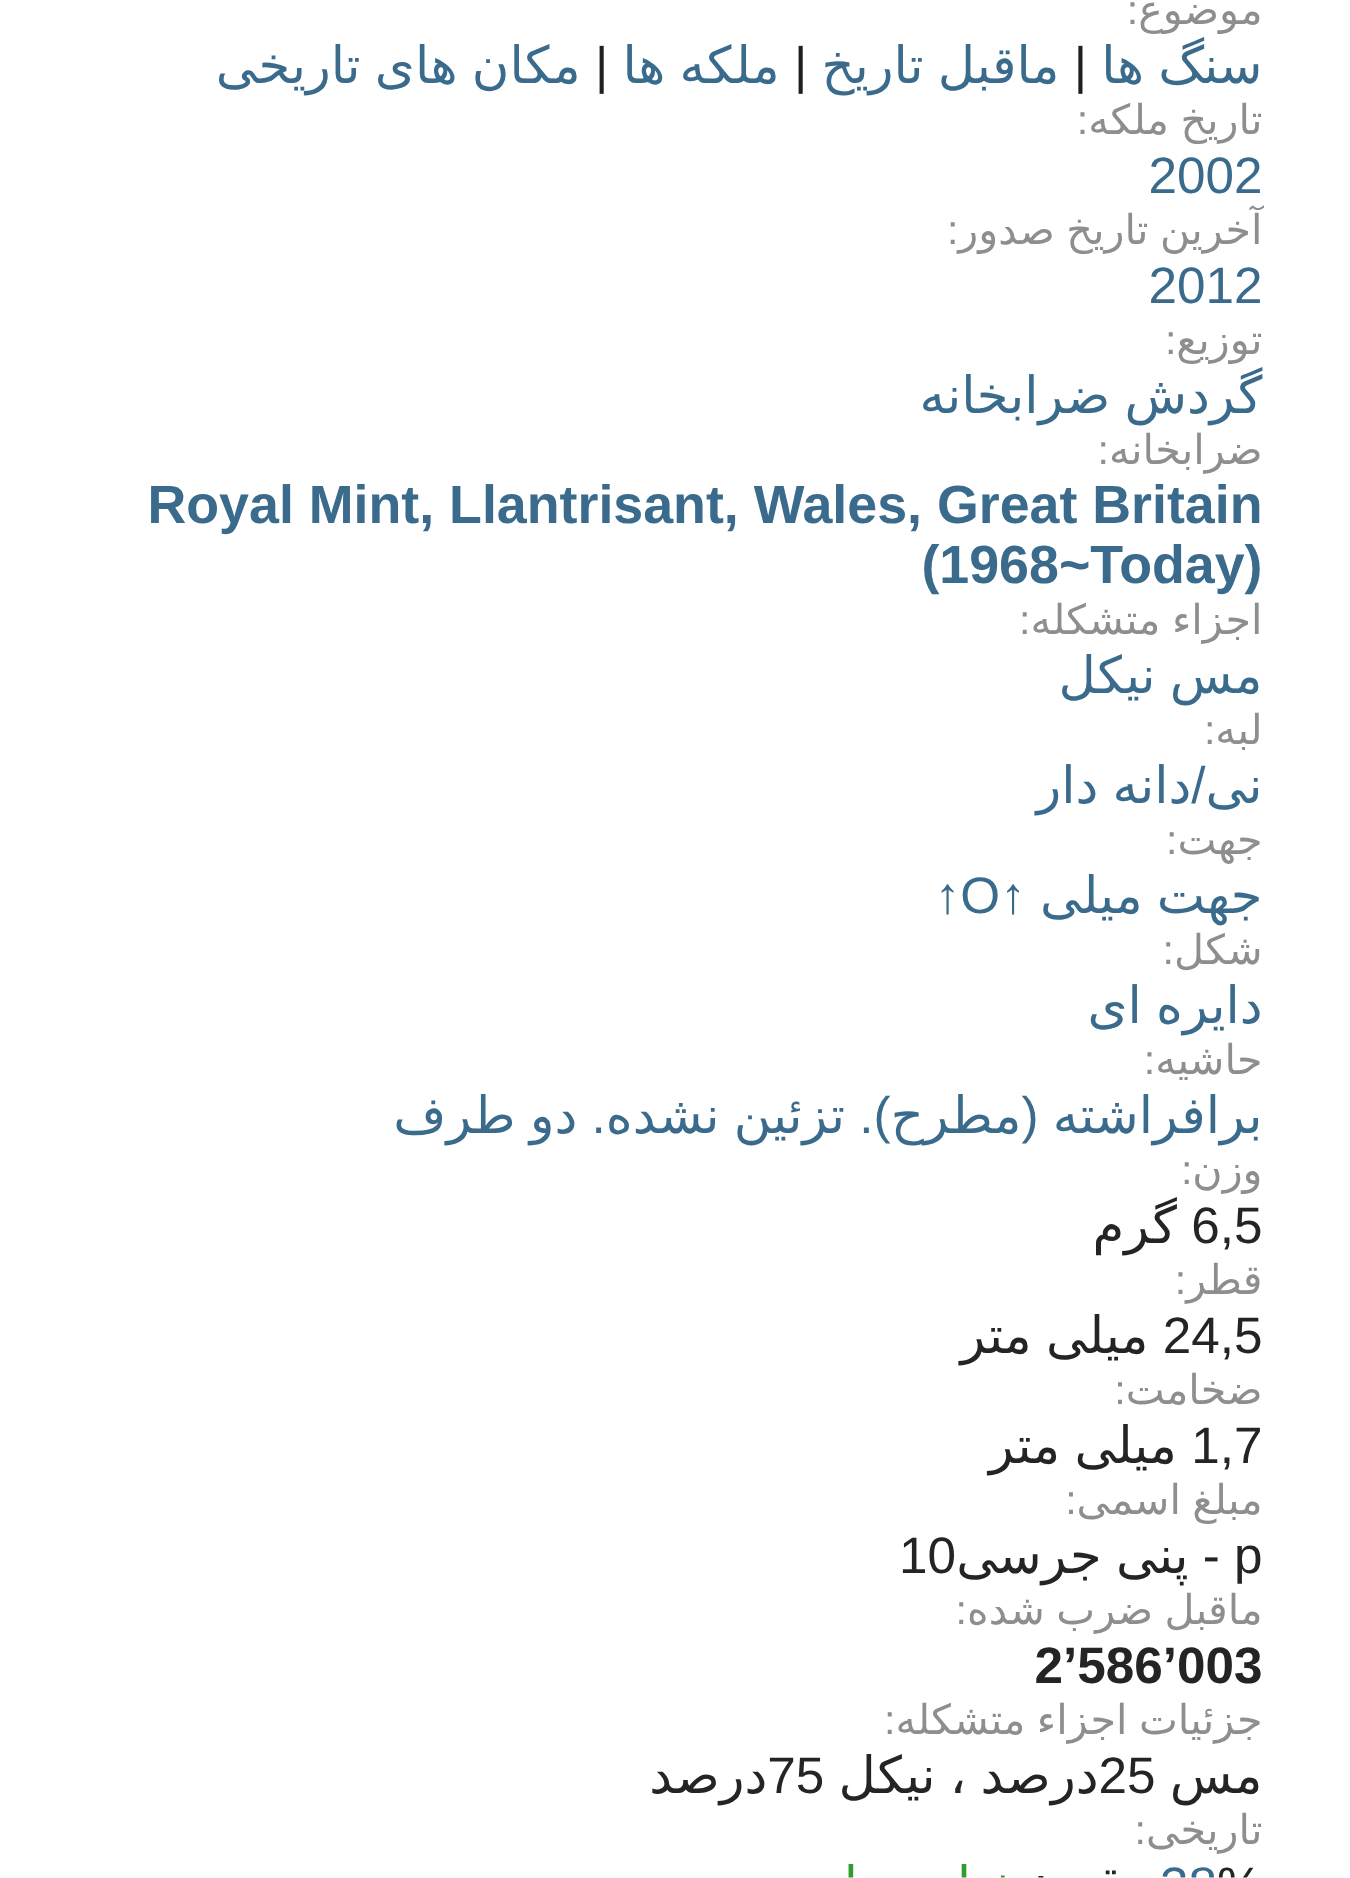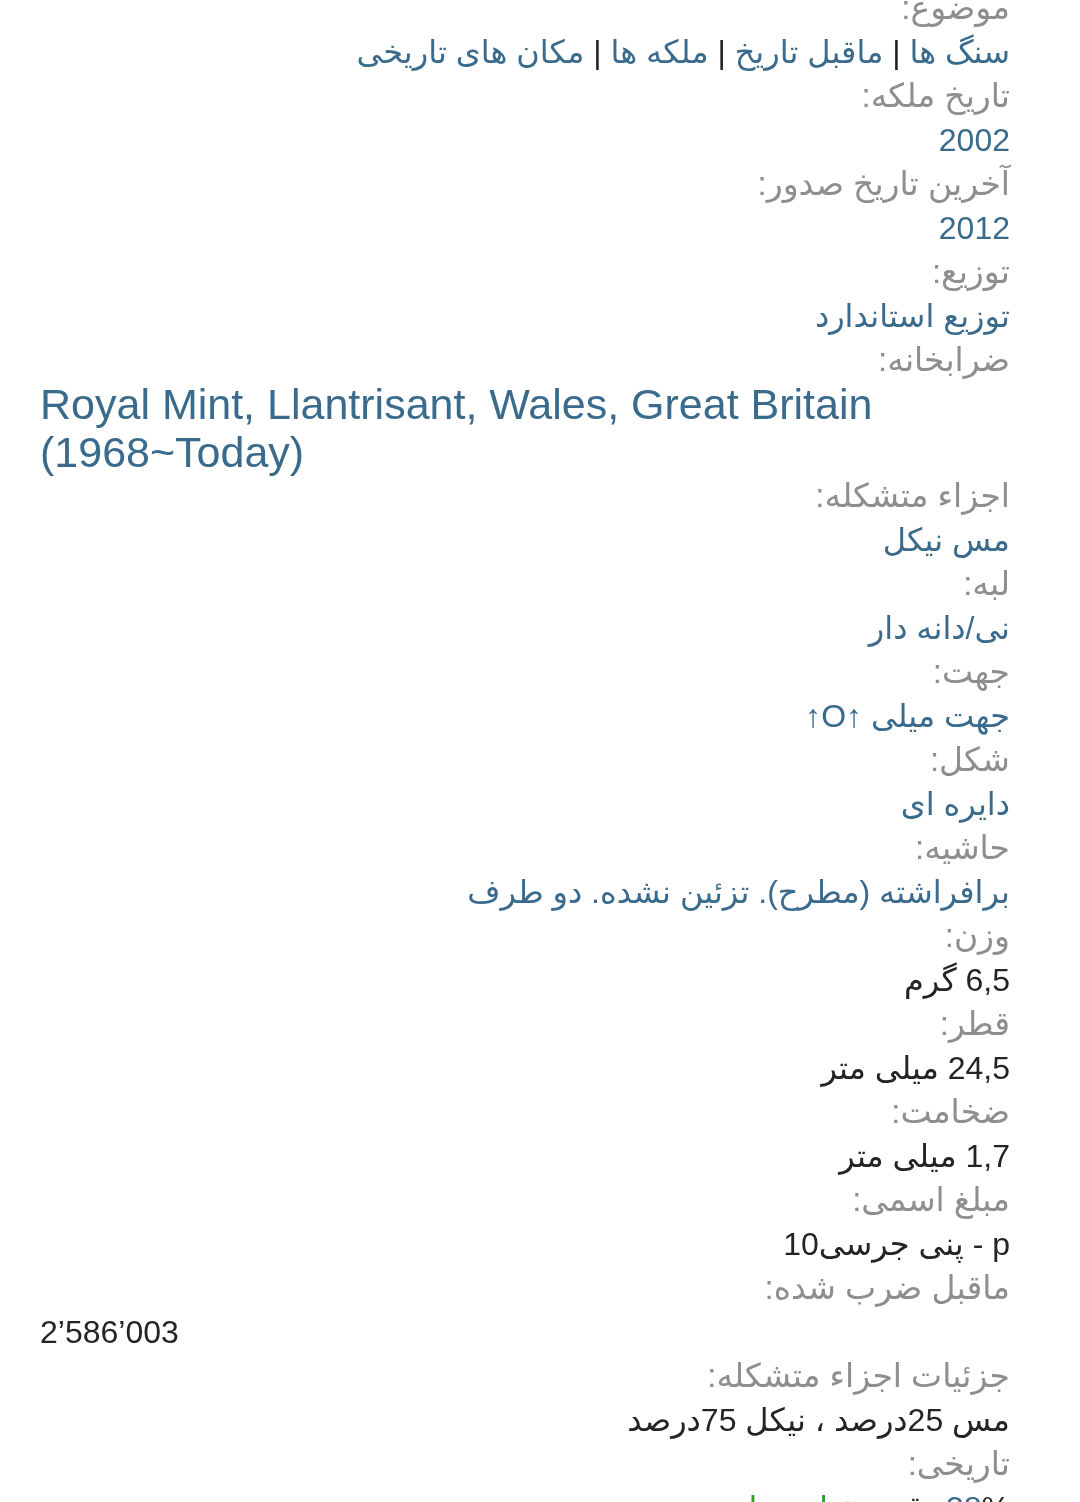--- a/index.html
+++ b/index.html
@@ -16,27 +16,27 @@
     padding: 0 70px 0 40px;
     margin-top: -12px;
   }
   .label {
     font-size: 33px;
     line-height: 40px;
     color: #8e8e8e;
     display: block;
   }
   .value {
-    font-size: 32px;
+    font-size: 41px;
     line-height: 48px;
     color: #242424;
     display: block;
   }
   .value.link { color: #3a6b8c; }
-  .value.ltr { direction: ltr; text-align: left; }
+  .value.ltr { direction: ltr; text-align: right; font-weight: bold; }
   .value.mint { font-size: 43px; }
   .sep { color: #1f1f1f; }
   .blue { color: #3a6b8c; }
   .green { color: #2f9e2f; }
   a, span { text-decoration: none; }
 </style>
 </head>
 <body>
 
 <div class="content">
@@ -44,21 +44,21 @@
   <span class="label">موضوع:</span>
   <span class="value link"><span>سنگ ها</span><span class="sep"> | </span><span>ماقبل تاریخ</span><span class="sep"> | </span><span>ملکه ها</span><span class="sep"> | </span><span>مکان های تاریخی</span></span>
 
   <span class="label">تاریخ ملکه:</span>
   <span class="value link">2002</span>
 
   <span class="label">آخرین تاریخ صدور:</span>
   <span class="value link">2012</span>
 
   <span class="label">توزیع:</span>
-  <span class="value link">توزیع استاندارد</span>
+  <span class="value link">گردش ضرابخانه</span>
 
   <span class="label">ضرابخانه:</span>
   <span class="value link mint ltr">Royal Mint, Llantrisant, Wales, Great Britain (1968~Today)</span>
 
   <span class="label">اجزاء متشکله:</span>
   <span class="value link">مس نیکل</span>
 
   <span class="label">لبه:</span>
   <span class="value link">نی/دانه دار</span>
 

